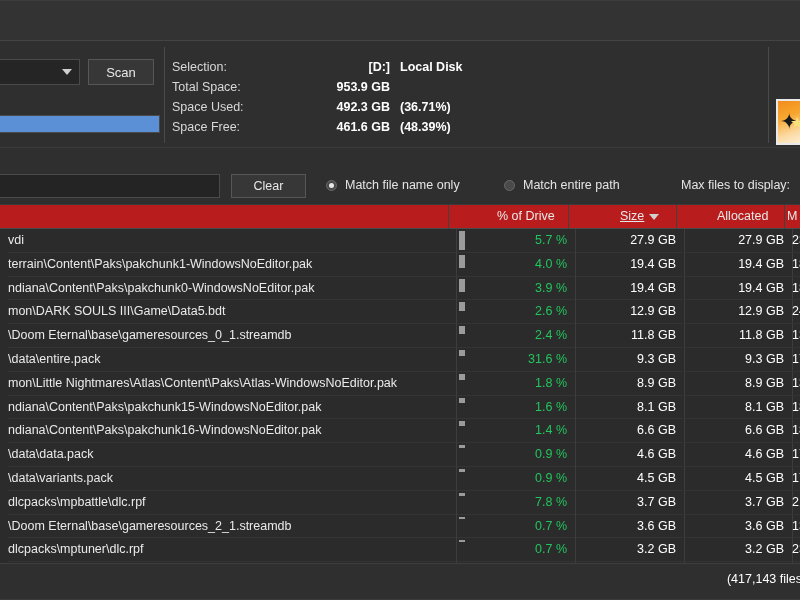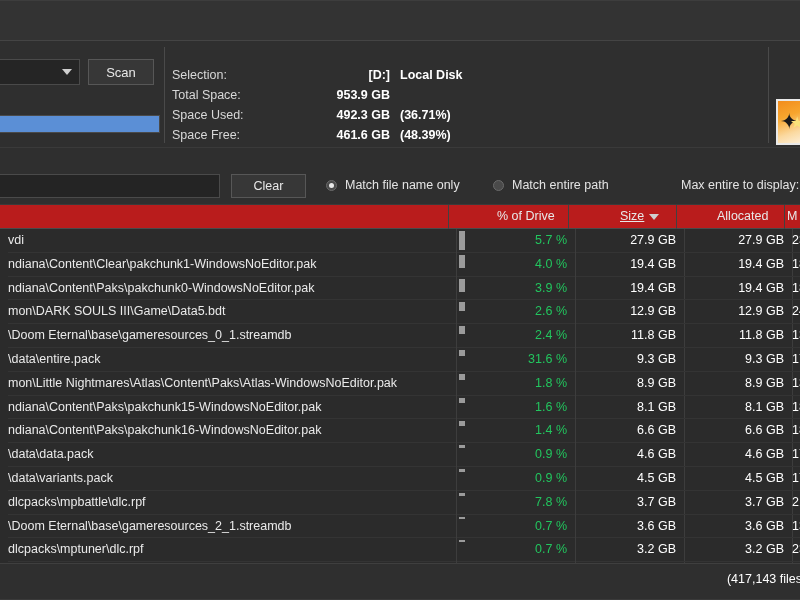--- a/index.html
+++ b/index.html
@@ -65,21 +65,21 @@
     background: #5b8fd6;
   }
 
   .vdivider {
     position: absolute; top: 6px; width: 1px; height: 96px;
     background: #4a4a4a;
   }
 
   
   .summary {
-    position: absolute; left: 172px; top: 24px;
+    position: absolute; left: 172px; top: 16px;
     font-size: 12.5px;
     line-height: 20px;
   }
   .summary-row { display: flex; align-items: baseline; height: 20px; }
   .sum-label { width: 128px; color: #d8d8d8; }
   .sum-value {
     width: 90px; text-align: right; color: #ffffff; font-weight: bold;
   }
   .sum-extra { padding-left: 10px; color: #ffffff; font-weight: bold; }
 
@@ -133,21 +133,21 @@
     width: 11px; height: 11px; border-radius: 50%;
     background: #4a4a4a; border: 1px solid #6a6a6a;
     margin-right: 8px; position: relative; flex: none;
   }
   .radio-dot.on::after {
     content: ""; position: absolute; left: 2px; top: 2px;
     width: 5px; height: 5px; border-radius: 50%;
     background: #e8e8e8;
   }
   #radio-name { left: 326px; }
-  #radio-path { left: 493px; text-align: right; }
+  #radio-path { left: 504px; text-align: right; }
   .maxfiles-label {
     position: absolute; left: 681px; top: 30px;
     font-size: 12.5px; color: #e4e4e4; white-space: nowrap;
   }
 
   
   .table-head {
     position: absolute; left: 0; top: 205px; width: 800px; height: 24px;
     background: #b91c1c;
     border-bottom: 1px solid #4a4a4a;
@@ -296,21 +296,21 @@
     <div class="radio-item" id="radio-name">
       <span class="radio-dot on"></span>
       <span>Match file name only</span>
     </div>
 
     <div class="radio-item" id="radio-path">
       <span class="radio-dot"></span>
       <span>Match entire path</span>
     </div>
 
-    <div class="maxfiles-label">Max entire to display:</div>
+    <div class="maxfiles-label">Max files to display:</div>
   </div>
 
   <div class="table-head">
     <div class="th-sep" style="left:448px;"></div>
     <div class="th-sep" style="left:568px;"></div>
     <div class="th-sep" style="left:676px;"></div>
     <div class="th-sep" style="left:784px;"></div>
 
     <div class="th pct">% of Drive</div>
     <div class="th size">
@@ -327,21 +327,21 @@
           <div class="pct-bar" style="height:19px;"></div>
           <div class="pct-text">5.7 %</div>
         </div>
         <div class="cell-size">27.9 GB</div>
         <div class="col-sep" style="left:676px;"></div>
         <div class="cell-alloc">27.9 GB</div>
         <div class="col-sep" style="left:784px;"></div>
         <div class="cell-mod">23</div>
       </div>
       <div class="row">
-        <div class="cell-path">ndiana\Content\Clear\pakchunk1-WindowsNoEditor.pak</div>
+        <div class="cell-path">terrain\Content\Paks\pakchunk1-WindowsNoEditor.pak</div>
         <div class="pct-box">
           <div class="pct-bar" style="height:13px;"></div>
           <div class="pct-text">4.0 %</div>
         </div>
         <div class="cell-size">19.4 GB</div>
         <div class="col-sep" style="left:676px;"></div>
         <div class="cell-alloc">19.4 GB</div>
         <div class="col-sep" style="left:784px;"></div>
         <div class="cell-mod">18</div>
       </div>

